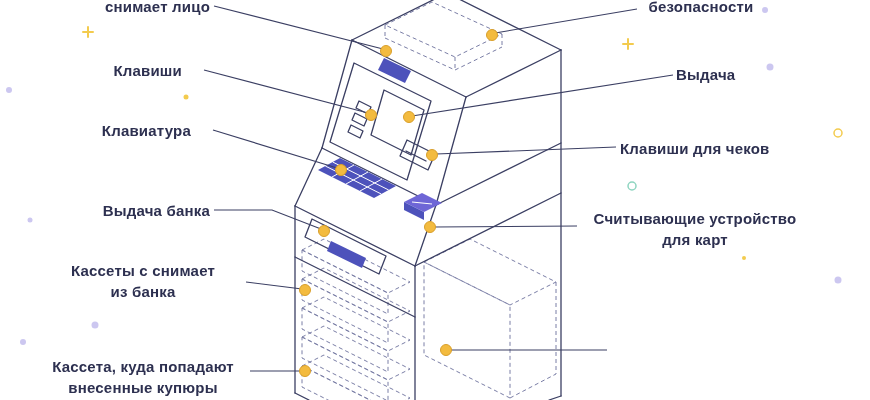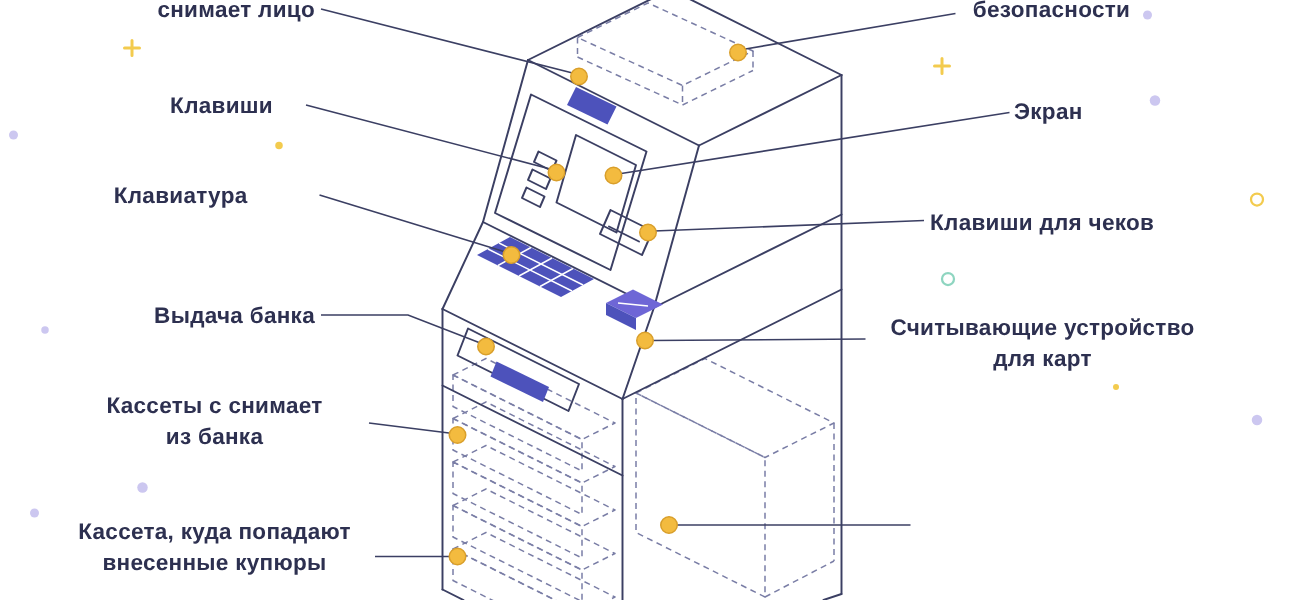--- a/index.html
+++ b/index.html
@@ -157,26 +157,26 @@
       <circle class="marker" cx="324" cy="231" r="5.5"></circle>
       <circle class="marker" cx="430" cy="227" r="5.5"></circle>
       <circle class="marker" cx="305" cy="290" r="5.5"></circle>
       <circle class="marker" cx="305" cy="371" r="5.5"></circle>
       <circle class="marker" cx="446" cy="350" r="5.5"></circle>
     </g>
   </svg>
 
   <div class="lbl ra" style="top:-4px;right:660px">снимает лицо</div>
   <div class="lbl ra" style="top:60px;right:688px">Клавиши</div>
-  <div class="lbl ra" style="top:120px;right:705px">Клавиатура</div>
+  <div class="lbl ra" style="top:120px;right:679px">Клавиатура</div>
   <div class="lbl ra" style="top:200px;right:660px">Выдача банка</div>
   <div class="lbl ctr" style="top:260px;left:33px;width:220px">Кассеты с снимает
 из банка</div>
-  <div class="lbl ctr" style="top:344px;left:23px;width:240px">Кассета, куда попадают
+  <div class="lbl ctr" style="top:356px;left:23px;width:240px">Кассета, куда попадают
 внесенные купюры</div>
 
   <div class="lbl ctr" style="top:-4px;left:636px;width:130px">безопасности</div>
-  <div class="lbl" style="top:64px;left:676px">Экран</div>
+  <div class="lbl" style="top:64px;left:676px">Выдача</div>
   <div class="lbl" style="top:138px;left:620px">Клавиши для чеков</div>
   <div class="lbl ctr" style="top:208px;left:580px;width:230px">Считывающие устройство
 для карт</div>
 
 </div>
 
 </body></html>

